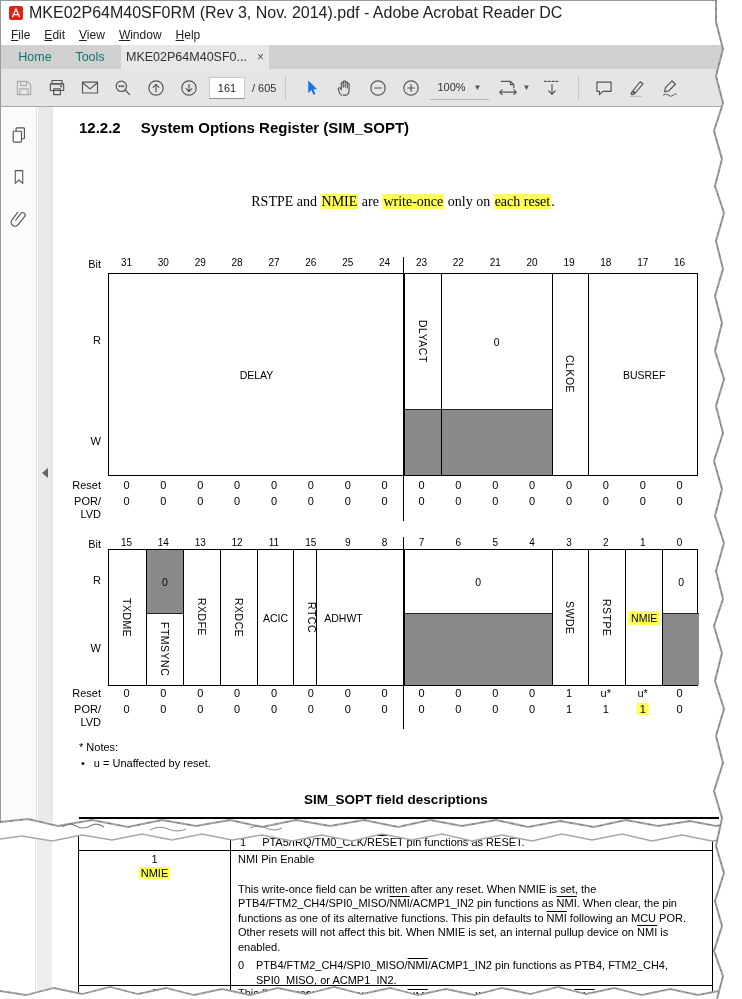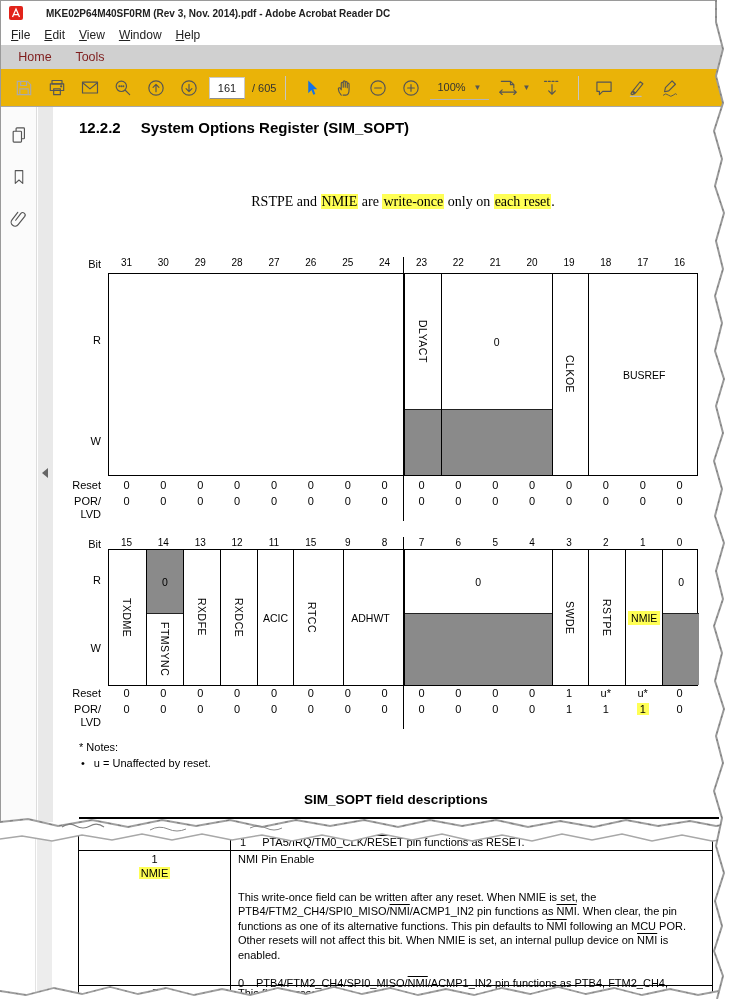--- a/index.html
+++ b/index.html
@@ -6,31 +6,31 @@
   body{width:742px;height:999px;position:relative;overflow:hidden;
        font-family:"Liberation Sans",sans-serif;color:#000;}
   #app{position:absolute;inset:0;width:742px;height:999px;background:#fff;}
   .flexc{display:flex;align-items:center;justify-content:center;}
 
   
   #frag1{position:absolute;left:0;top:0;width:742px;height:822px;overflow:hidden;
          border-top:1px solid #9a9a9a;border-left:1px solid #9a9a9a;box-sizing:border-box;z-index:1;background:#fff;}
   .titlebar{position:absolute;left:0;top:0;width:742px;height:24px;background:#fff;
             display:flex;align-items:center;padding-left:7px;box-sizing:border-box;}
-  .titlebar .title{font-size:10px;color:#222;margin-left:22px;white-space:nowrap;font-weight:bold;}
+  .titlebar .title{font-size:16px;color:#222;margin-left:5px;white-space:nowrap;}
   .menubar{position:absolute;left:0;top:24px;width:742px;height:20px;background:#fff;
            display:flex;align-items:center;padding-left:3px;}
   .menu-item{font-size:12px;color:#222;padding:2px 7px;cursor:default;}
   .u{text-decoration:underline;}
   .tabbar{position:absolute;left:0;top:44px;width:742px;height:24px;background:#d0d0d0;}
   .tab{position:absolute;top:0;height:24px;display:flex;align-items:center;justify-content:center;
-       font-size:12.5px;color:#7f1d1d;}
+       font-size:12.5px;color:#0f766e;}
   .tab.active{background:#e7e7e7;color:#333;}
   .tab .close{margin-left:10px;font-size:12px;color:#555;}
-  .toolbar{position:absolute;left:0;top:68px;width:742px;height:38px;background:#eab308;
+  .toolbar{position:absolute;left:0;top:68px;width:742px;height:38px;background:#e5e5e5;
            border-bottom:1px solid #a8a8a8;box-sizing:border-box;
            display:flex;align-items:center;padding-left:6px;}
   .tbtn{width:33px;height:28px;flex:none;display:flex;align-items:center;justify-content:center;}
   .tbtn svg{display:block;}
   .tdiv{width:1px;height:24px;background:#c6c6c6;margin:0 9px;flex:none;}
   .pagebox{width:34px;height:20px;border:1px solid #c9c9c9;border-bottom:1px solid #8f8f8f;
            background:#fff;font-size:11px;display:flex;align-items:center;justify-content:center;
            margin-left:4px;flex:none;color:#222;}
   .pagetotal{font-size:11px;color:#333;margin-left:7px;flex:none;white-space:nowrap;}
   .zoombox{display:flex;align-items:center;height:24px;border-bottom:1px solid #b5b5b5;
@@ -85,22 +85,22 @@
   #frag2 *{pointer-events:auto;}
   .f2-sidebar{position:absolute;left:0;top:828px;width:36px;height:171px;background:#fff;border-right:1px solid #e3e3e3;box-sizing:border-box;}
   .f2-graybar{position:absolute;left:37px;top:828px;width:15px;height:171px;background:#ededed;}
   .f2-border{position:absolute;background:#000;}
   .fd-torn-row{position:absolute;left:240px;top:836px;font-size:11px;white-space:nowrap;}
   .fd-torn-row .rnum{display:inline-block;margin-right:16px;}
   .fd-bit-num{position:absolute;left:79px;top:853px;width:151px;text-align:center;font-size:11px;}
   .fd-bit-name{position:absolute;left:79px;top:867px;width:151px;text-align:center;font-size:11px;}
   .fd-bit-name .hl{padding:0 2px;}
   .fd-desc{position:absolute;left:238px;top:852px;width:470px;font-size:11px;line-height:14.5px;}
-  .fd-desc .fd-t{margin-bottom:23px;}
-  .fd-desc .fd-p{margin-bottom:14px;}
+  .fd-desc .fd-t{margin-bottom:15px;}
+  .fd-desc .fd-p{margin-bottom:4px;}
   .opt{display:flex;margin-bottom:2px;}
   .optv{width:18px;flex:none;}
   .optx{flex:1;}
   .ov{text-decoration:overline;}
   .fd-reserved-num{position:absolute;left:79px;top:987px;width:151px;text-align:center;font-size:11px;}
   .fd-reserved-txt{position:absolute;left:238px;top:987px;font-size:11px;}
 
   .tear{position:absolute;left:0;top:0;z-index:4;pointer-events:none;}
   #tear-right{z-index:5;}
 </style>
@@ -125,20 +125,24 @@
         <span class="menu-item"><span class="u">F</span>ile</span>
         <span class="menu-item"><span class="u">E</span>dit</span>
         <span class="menu-item"><span class="u">V</span>iew</span>
         <span class="menu-item"><span class="u">W</span>indow</span>
         <span class="menu-item"><span class="u">H</span>elp</span>
       </div>
 
     <div class="tabbar">
       <div class="tab" style="left:8px;width:52px">Home</div>
       <div class="tab" style="left:64px;width:50px">Tools</div>
+      <div class="tab active" style="left:120px;width:148px">
+        <span>MKE02P64M40SF0...</span>
+        <span class="close">×</span>
+      </div>
     </div>
 
     <div class="toolbar">
       <span class="tbtn">
           <svg width="20" height="20" viewBox="0 0 24 24">
             <g fill="none" stroke="#aaa" stroke-width="1.4">
               <path d="M4 4 h12 l4 4 v12 h-16 z"></path>
               <path d="M8 4 v5 h7 v-5"></path>
               <path d="M7 20 v-7 h10 v7"></path>
             </g>
@@ -316,20 +320,23 @@
           <div class="reg-bit" style="left: 258.125px; width: 36.875px;">24</div>
           <div class="reg-bit" style="left: 295px; width: 36.875px;">23</div>
           <div class="reg-bit" style="left: 331.875px; width: 36.875px;">22</div>
           <div class="reg-bit" style="left: 368.75px; width: 36.875px;">21</div>
           <div class="reg-bit" style="left: 405.625px; width: 36.875px;">20</div>
           <div class="reg-bit" style="left: 442.5px; width: 36.875px;">19</div>
           <div class="reg-bit" style="left: 479.375px; width: 36.875px;">18</div>
           <div class="reg-bit" style="left: 516.25px; width: 36.875px;">17</div>
           <div class="reg-bit" style="left: 553.125px; width: 36.875px;">16</div>
           <div class="reg-body" style="top: 16px; height: 203px; width: 590px;">
+            <div class="reg-cell flexc" style="left: 0px; width: 295px;">
+              <span>DELAY</span>
+            </div>
             <div class="reg-cell" style="left: 295px; width: 36.875px; border-left: 1px solid rgb(0, 0, 0);">
               <div class="cell-top flexc" style="height: 135px;">
                 <span class="vtext">DLYACT</span>
               </div>
               <div class="cell-grey" style="top: 135px; height: 66px;"></div>
             </div>
             <div class="reg-cell" style="left: 331.875px; width: 110.625px; border-left: 1px solid rgb(0, 0, 0);">
               <div class="cell-top flexc" style="height: 135px;">
                 <span>0</span>
               </div>
@@ -416,21 +423,21 @@
             </div>
             <div class="reg-cell flexc" style="left: 110.625px; width: 36.875px; border-left: 1px solid rgb(0, 0, 0);">
               <span class="vtext">RXDCE</span>
             </div>
             <div class="reg-cell flexc" style="left: 147.5px; width: 36.875px; border-left: 1px solid rgb(0, 0, 0);">
               <span>ACIC</span>
             </div>
             <div class="reg-cell flexc" style="left: 184.375px; width: 36.875px; border-left: 1px solid rgb(0, 0, 0);">
               <span class="vtext">RTCC</span>
             </div>
-            <div class="reg-cell flexc" style="left: 234px; width: 54px; border-left: 1px solid rgb(0, 0, 0);">
+            <div class="reg-cell flexc" style="left: 207px; width: 54px; border-left: 1px solid rgb(0, 0, 0);">
               <span>ADHWT</span>
             </div>
             <div class="reg-cell" style="left: 295px; width: 147.5px; border-left: 1px solid rgb(0, 0, 0);">
               <div class="cell-top flexc" style="height: 63px;">
                 <span>0</span>
               </div>
               <div class="cell-grey" style="top: 63px; height: 72px;"></div>
             </div>
             <div class="reg-cell flexc" style="left: 442.5px; width: 36.875px; border-left: 1px solid rgb(0, 0, 0);">
               <span class="vtext">SWDE</span>

